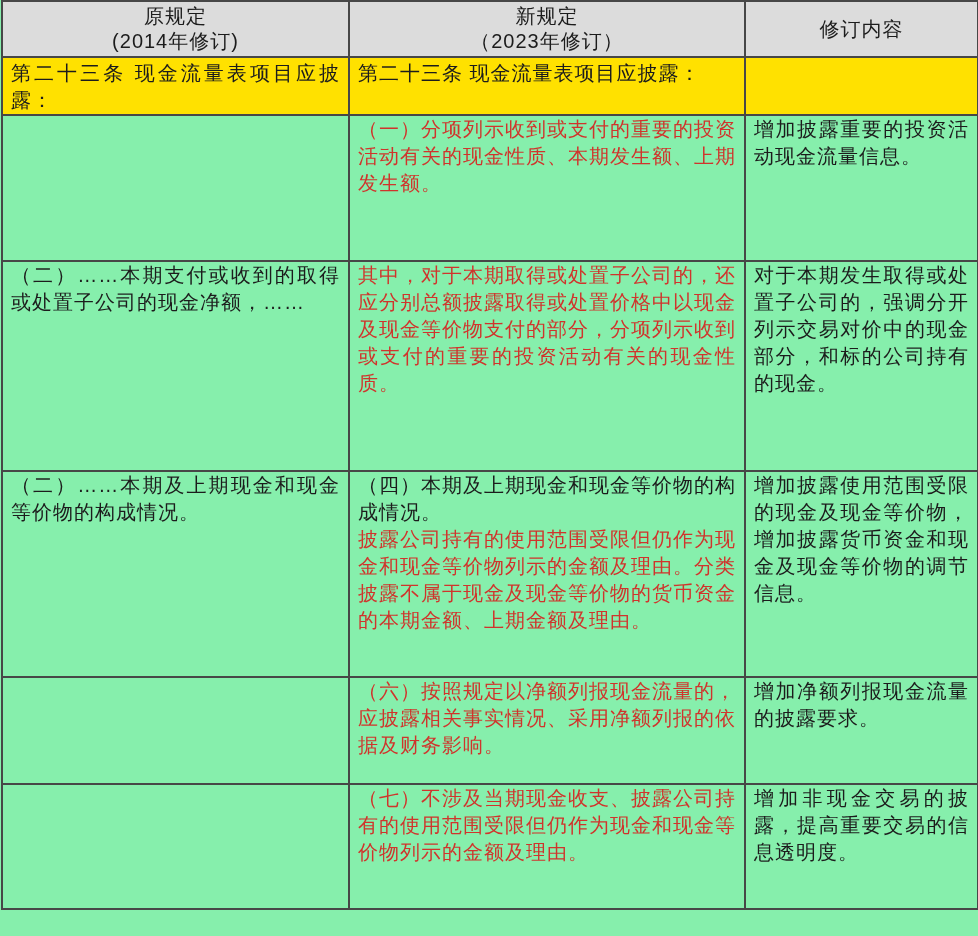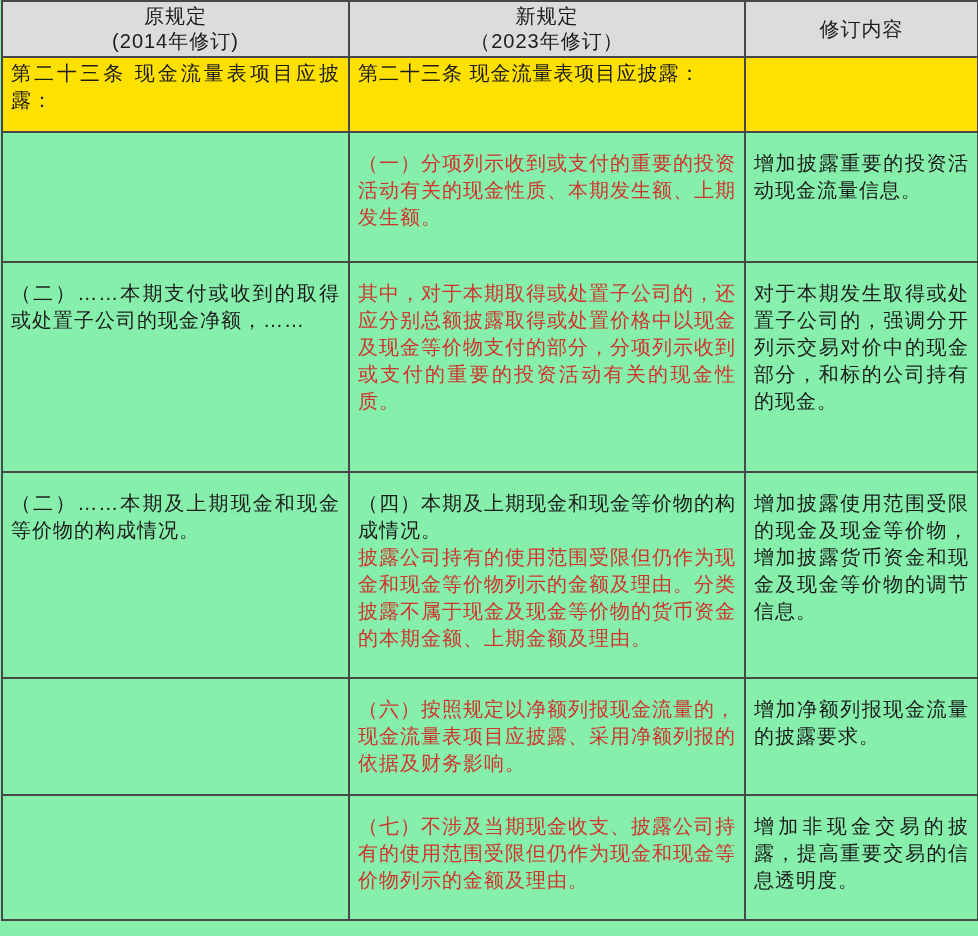--- a/index.html
+++ b/index.html
@@ -16,21 +16,21 @@
   }
   table.cmp {
     border-collapse: collapse;
     table-layout: fixed;
     width: 976px;
     margin: 0 1px;
   }
   table.cmp td {
     border: 2px solid #474747;
     vertical-align: top;
-    padding: 17px 8px;
+    padding: 0 8px;
     font-size: 20px;
     line-height: 27px;
     color: #1c1c1c;
     text-align: justify;
     letter-spacing: 1px;
     overflow: hidden;
     word-break: normal;
   }
   td.c3 {
     letter-spacing: 2px;
@@ -82,21 +82,21 @@
         <div>第二十三条 现金流量表项目应披露：</div>
       </td>
       <td>
         <div>第二十三条 现金流量表项目应披露：</div>
       </td>
       <td class="c3">
         <div></div>
       </td>
     </tr>
 
-    <tr style="height:130px">
+    <tr style="height:146px">
       <td>
         <div></div>
       </td>
       <td>
         <div class="blk"></div>
         <div class="red">（一）分项列示收到或支付的重要的投资活动有关的现金性质、本期发生额、上期发生额。</div>
       </td>
       <td class="c3">
         <div>增加披露重要的投资活动现金流量信息。</div>
       </td>
@@ -128,21 +128,21 @@
       </td>
     </tr>
 
 
     <tr style="height:107px">
       <td>
         <div></div>
       </td>
       <td>
         <div class="blk"></div>
-        <div class="red">（六）按照规定以净额列报现金流量的，现金流量表项目应披露、采用净额列报的依据及财务影响。</div>
+        <div class="red">（六）按照规定以净额列报现金流量的，应披露相关事实情况、采用净额列报的依据及财务影响。</div>
       </td>
       <td class="c3">
         <div>增加净额列报现金流量的披露要求。</div>
       </td>
     </tr>
 
     <tr style="height:125px">
       <td>
         <div></div>
       </td>

